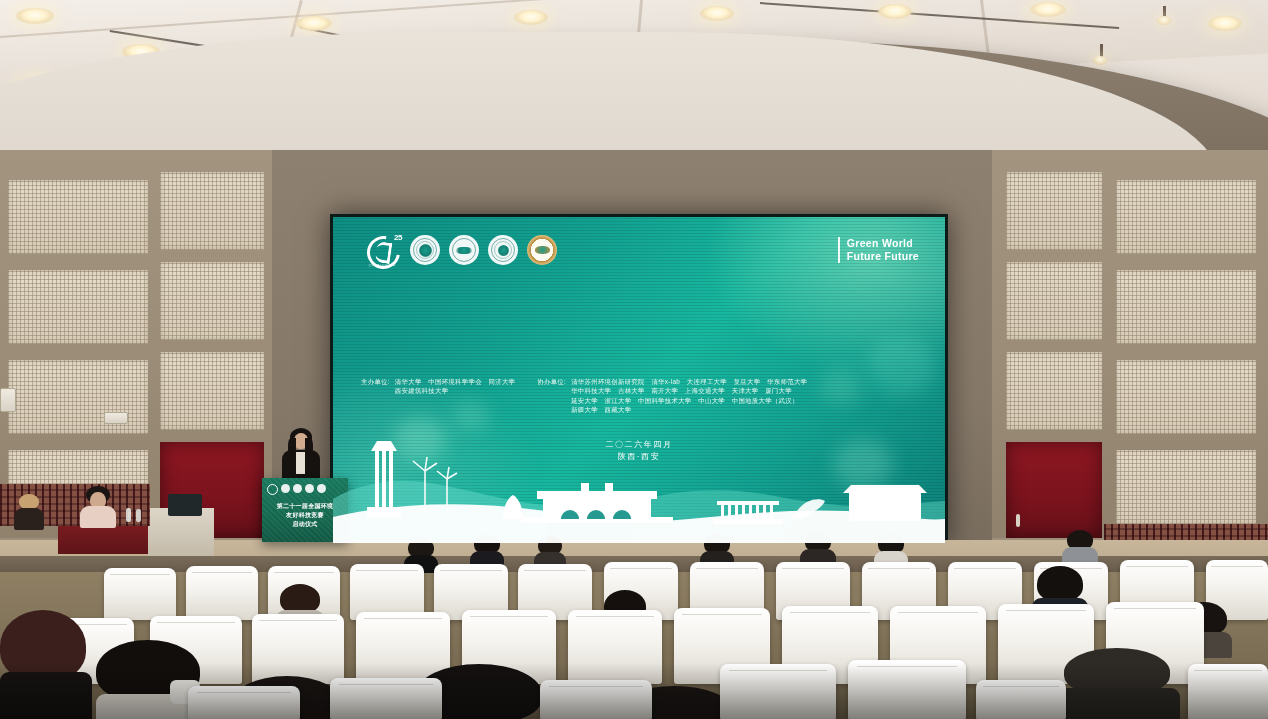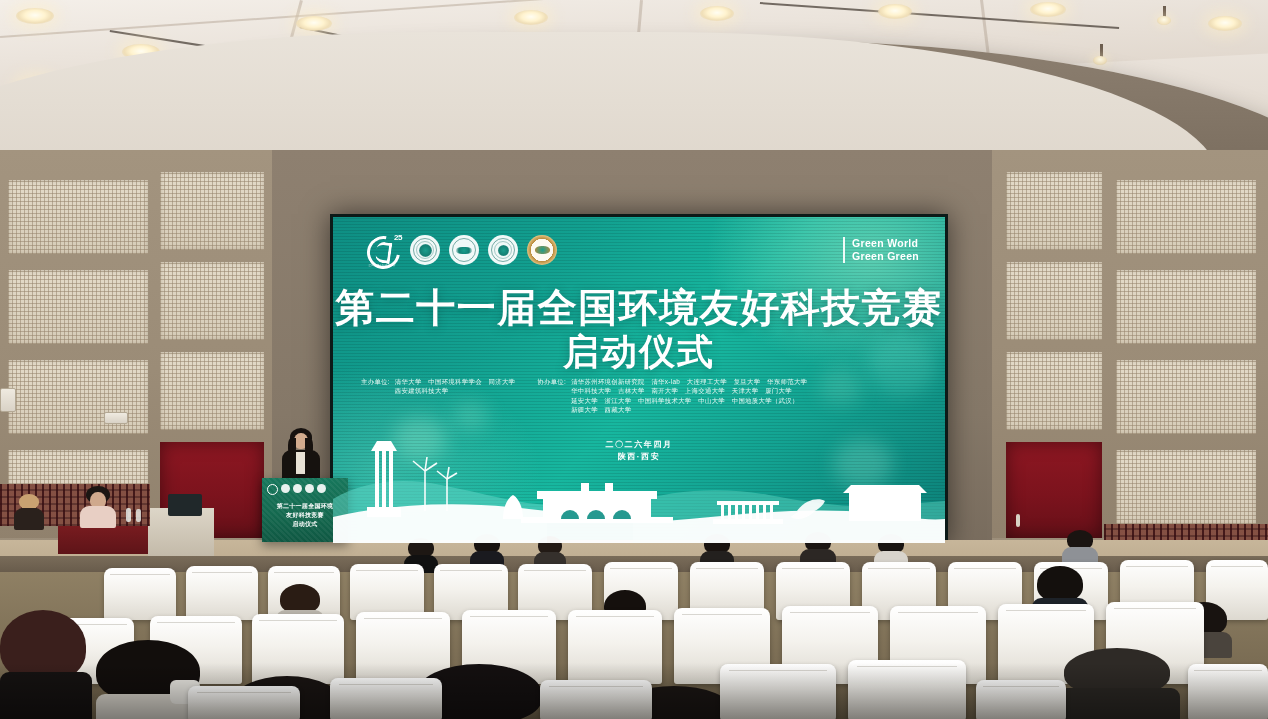--- a/index.html
+++ b/index.html
@@ -100,21 +100,21 @@
   .title-2{color:#fff;font-size:36px;font-weight:bold;letter-spacing:2px;line-height:42px;
     text-shadow:0 2px 10px rgba(0,50,45,.35);}
 
   .orgs{position:absolute;left:28px;top:160px;right:24px;z-index:3;display:flex;gap:22px;
     color:#eafaf5;font-size:6.4px;line-height:9.4px;letter-spacing:.3px;}
   .orgs .lbl{white-space:nowrap;}
   .org-col{display:flex;gap:5px;}
   .org-lines div{white-space:nowrap;}
 
   .datewrap{position:absolute;left:0;right:0;top:222px;text-align:center;z-index:3;
-    color:#fff;font-size:8px;line-height:12px;letter-spacing:1.6px;font-weight:bold;}
+    color:#fff;font-size:8px;line-height:12px;letter-spacing:1.6px;}
 
   
   .sky{position:absolute;left:0;bottom:0;width:100%;height:110px;z-index:2;}
 
   
   .stage-floor{position:absolute;left:0;top:540px;width:1268px;height:80px;
     background:linear-gradient(180deg,#c7b69a 0%,#b9a78b 45%,#9d8b71 100%);}
   .stage-front{position:absolute;left:0;top:556px;width:1268px;height:26px;
     background:linear-gradient(180deg,#6d604f,#4e4337);opacity:.85;}
   .table{position:absolute;background:linear-gradient(180deg,#7a1c20,#5e1418);}
@@ -274,27 +274,23 @@
             <div class="seal-ring2"></div>
             <div class="seal-core" style="width:11px;height:11px;"></div>
         </div>
         <div class="seal gold">
           <div class="seal-core" style="width:15px;height:8px;border-radius:45%;background:radial-gradient(circle,#1b9d8c,#b98b3c);"></div>
         </div>
       </div>
 
       <div class="gwgf">
         <div>Green World</div>
-        <div>Green Green</div>
+        <div>Future Future</div>
       </div>
 
-      <div class="title-wrap">
-        <div class="title-1">第二十一届全国环境友好科技竞赛</div>
-        <div class="title-2">启动仪式</div>
-      </div>
 
       <div class="orgs">
         <div class="org-col">
           <div class="lbl">主办单位:</div>
           <div class="org-lines">
             <div>清华大学　中国环境科学学会　同济大学</div>
             <div>西安建筑科技大学</div>
           </div>
         </div>
         <div class="org-col">

